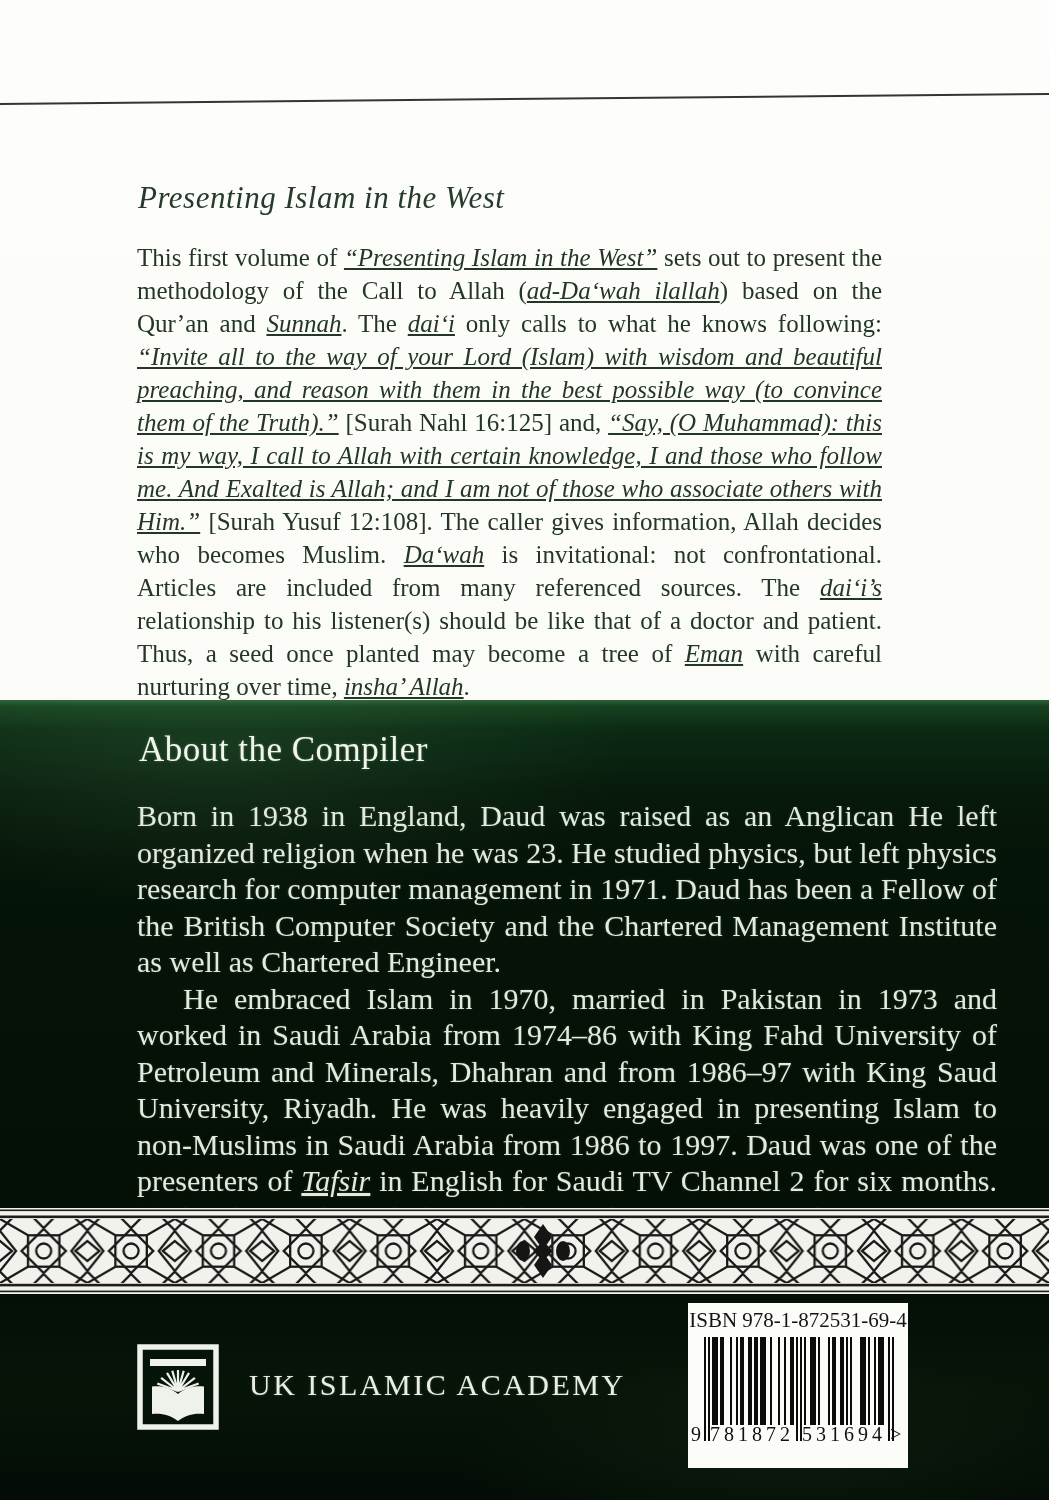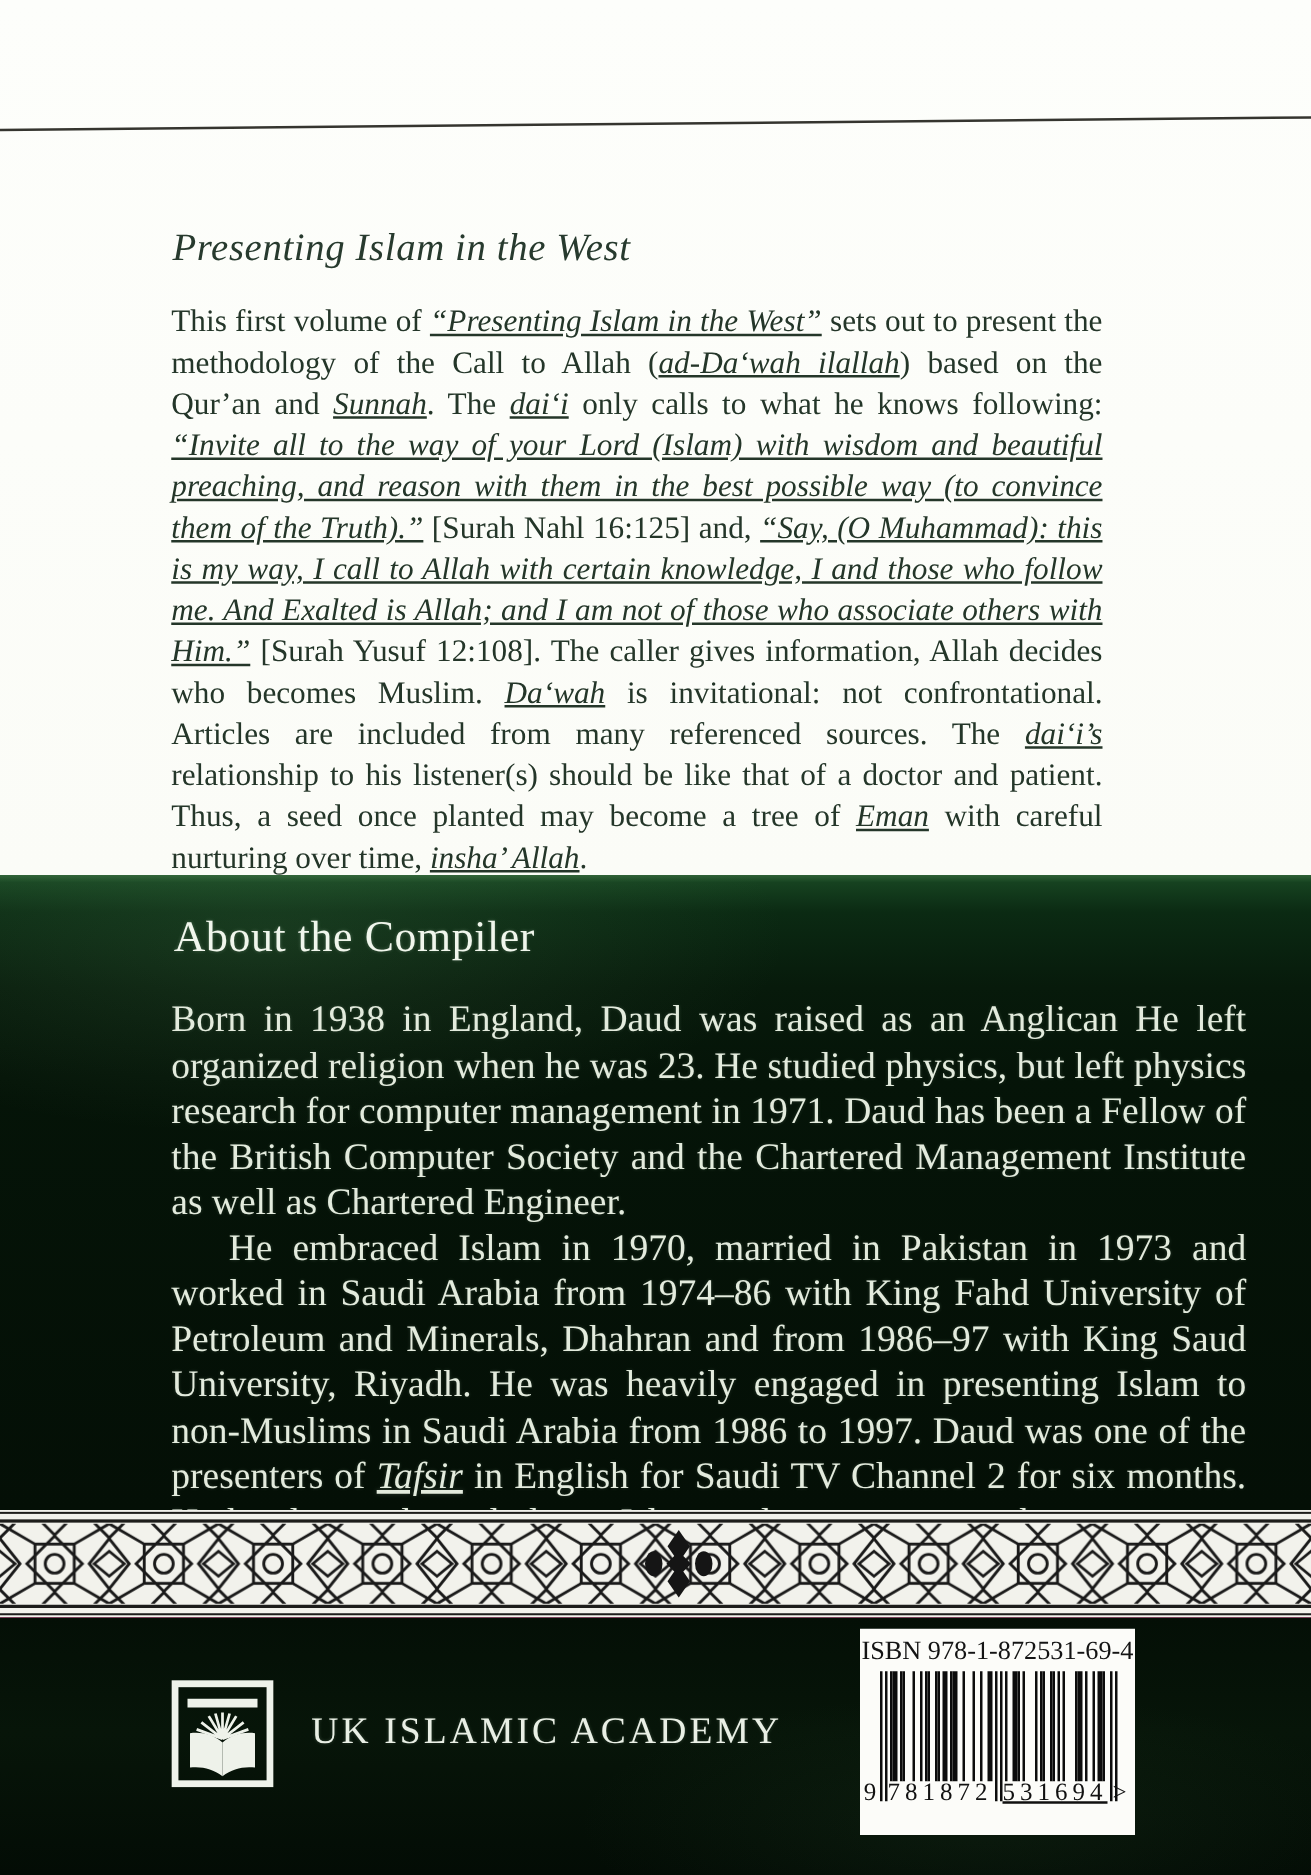--- a/index.html
+++ b/index.html
@@ -1,17 +1,17 @@
 <!DOCTYPE html>
 <html><head>
 <meta charset="utf-8">
 <style>
   html,body{margin:0;padding:0;background:#777;}
   .page{position:relative;width:1049px;height:1500px;margin:0 auto;overflow:hidden;
-        background:#ec4899;font-family:"Liberation Serif", serif;}
+        background:#0f172a;font-family:"Liberation Serif", serif;}
   .it{font-style:italic;text-decoration:underline;}
 
   
   .top-sec{position:absolute;top:0;left:0;width:1049px;height:700px;
            background:linear-gradient(180deg,#fdfefb 0%,#fbfcf7 100%);}
   .top-rule{position:absolute;top:103px;left:-2px;width:1055px;height:2px;background:#35352f;
             transform:rotate(-0.55deg);transform-origin:0 50%;}
   .book-title{position:absolute;top:180px;left:138px;margin:0;font-size:31px;font-weight:400;
               font-style:italic;color:#273a2e;letter-spacing:0.5px;}
   .synopsis{position:absolute;top:241px;left:137px;width:745px;margin:0;
@@ -51,21 +51,21 @@
   .bars{position:absolute;left:16px;top:0;display:flex;}
   .bars i{display:block;width:2px;height:88px;}
   .bars i.sp{background:transparent;}
   .bars i.bar{background:#0c0c0c;}
   .bars i.tall{height:104px;}
   .bc-digits{position:absolute;top:86px;left:0;width:220px;height:26px;
              font-size:20px;color:#111;}
   .bc-digits span{position:absolute;top:0;}
   .d-first{left:3px;}
   .d-g1{left:22px;width:84px;letter-spacing:4px;}
-  .d-g2{left:114px;width:84px;text-align:center;letter-spacing:4px;text-decoration:underline;}
+  .d-g2{left:114px;width:84px;text-align:center;letter-spacing:4px;}
   .d-gt{left:202px;}
 </style>
 </head>
 <body>
 
 <div class="page">
 
   <section class="top-sec">
     <div class="top-rule"></div>
     <h1 class="book-title">

